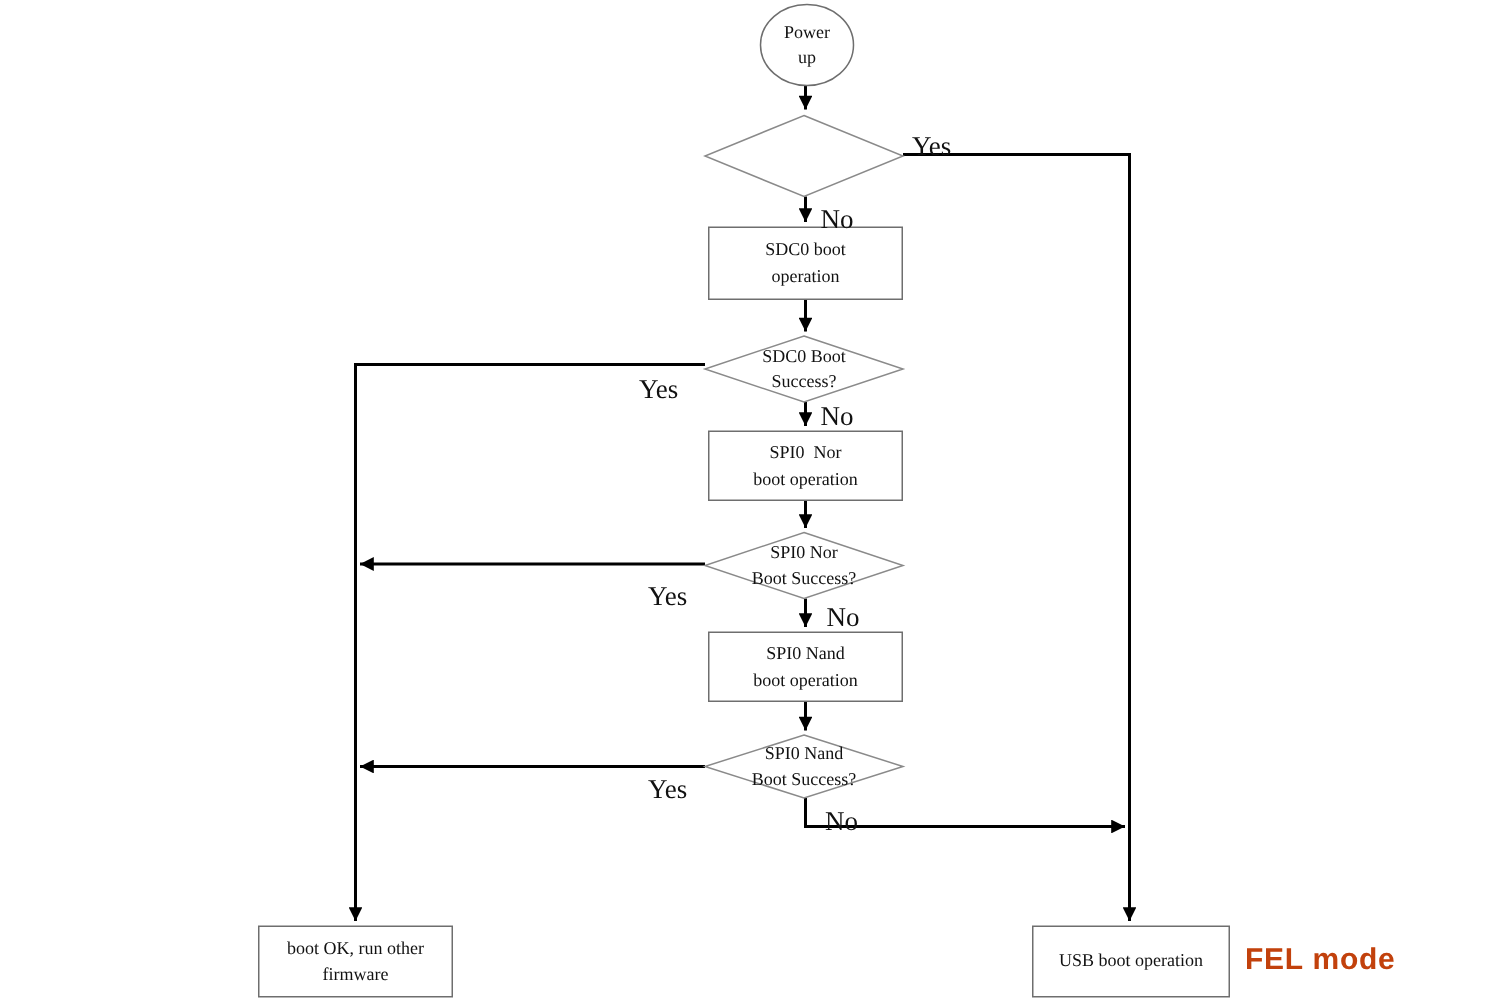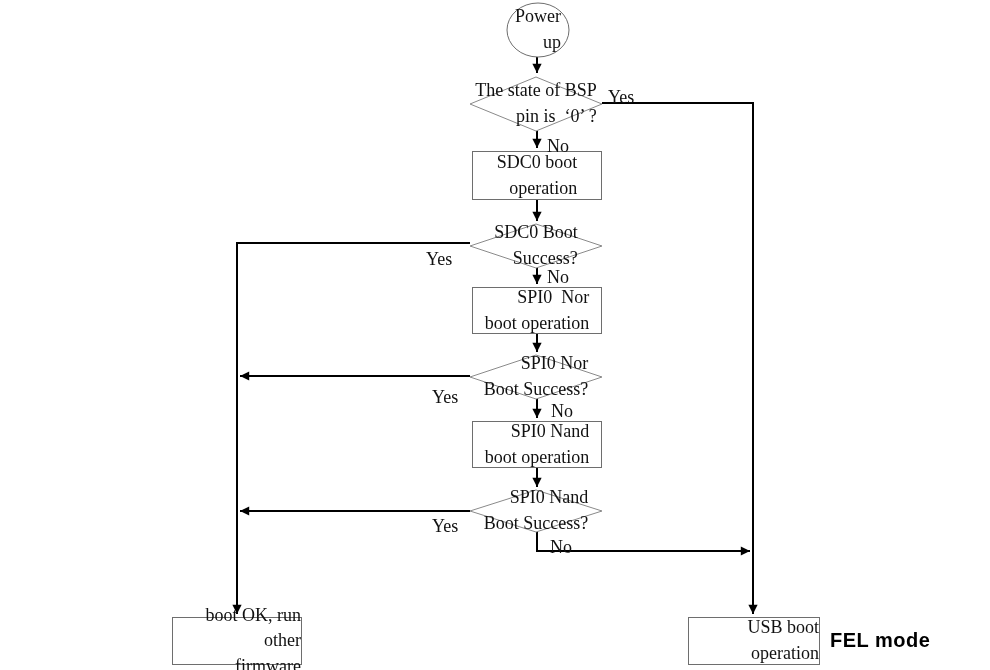--- a/index.html
+++ b/index.html
@@ -4,28 +4,28 @@
 <style>
   html,body{margin:0;padding:0;background:#ffffff;}
   #canvas{
     position:relative;width:990px;height:670px;background:#ffffff;overflow:hidden;
     font-family:"Liberation Serif","DejaVu Serif",serif;color:#111111;
   }
   #wires{position:absolute;left:0;top:0;}
   .node{
     position:absolute;box-sizing:border-box;
     display:flex;align-items:center;justify-content:center;
-    text-align:right;white-space:pre-wrap;
-    font-size:18px;line-height:1.42;color:#111111;
+    text-align:center;white-space:pre-wrap;
+    font-size:12px;line-height:1.42;color:#111111;
   }
   .process{background:#ffffff;border:1px solid #6e6e6e;}
   .edge-label{position:absolute;font-size:18px;line-height:1;color:#111111;white-space:nowrap;}
   .annotation{
     position:absolute;font-family:"Liberation Sans","DejaVu Sans",sans-serif;
-    font-size:20px;font-weight:600;letter-spacing:0.5px;color:#000000;white-space:nowrap;
+    font-size:20px;font-weight:600;letter-spacing:0.5px;color:#c2410c;white-space:nowrap;
   }
 </style>
 </head>
 <body>
 
 <div id="canvas">
 
   <svg id="wires" width="990" height="670" viewBox="0 0 990 670">
     <defs>
       <marker id="arrow" viewBox="0 0 10 10" refX="10" refY="5" markerWidth="6" markerHeight="4.6" orient="auto">
@@ -53,22 +53,20 @@
       <polygon points="536,77 602,104 536,131 470,104"></polygon>
       <polygon points="536,224 602,246 536,268 470,246"></polygon>
       <polygon points="536,355 602,377 536,399 470,377"></polygon>
       <polygon points="536,490 602,511 536,532 470,511"></polygon>
     </g>
   </svg>
 
   <div class="node" style="left:507px;top:4px;width:62px;height:52px;">Power
 up</div>
 
-  <div class="node" style="left:466px;top:78px;width:140px;height:52px;">The state of BSP
-pin is  ‘0’ ?</div>
 
   <div class="node process" style="left:472px;top:151px;width:130px;height:49px;">SDC0 boot
 operation</div>
 
   <div class="node" style="left:470px;top:224px;width:132px;height:44px;">SDC0 Boot
 Success?</div>
 
   <div class="node process" style="left:472px;top:287px;width:130px;height:47px;">SPI0  Nor
 boot operation</div>
 

